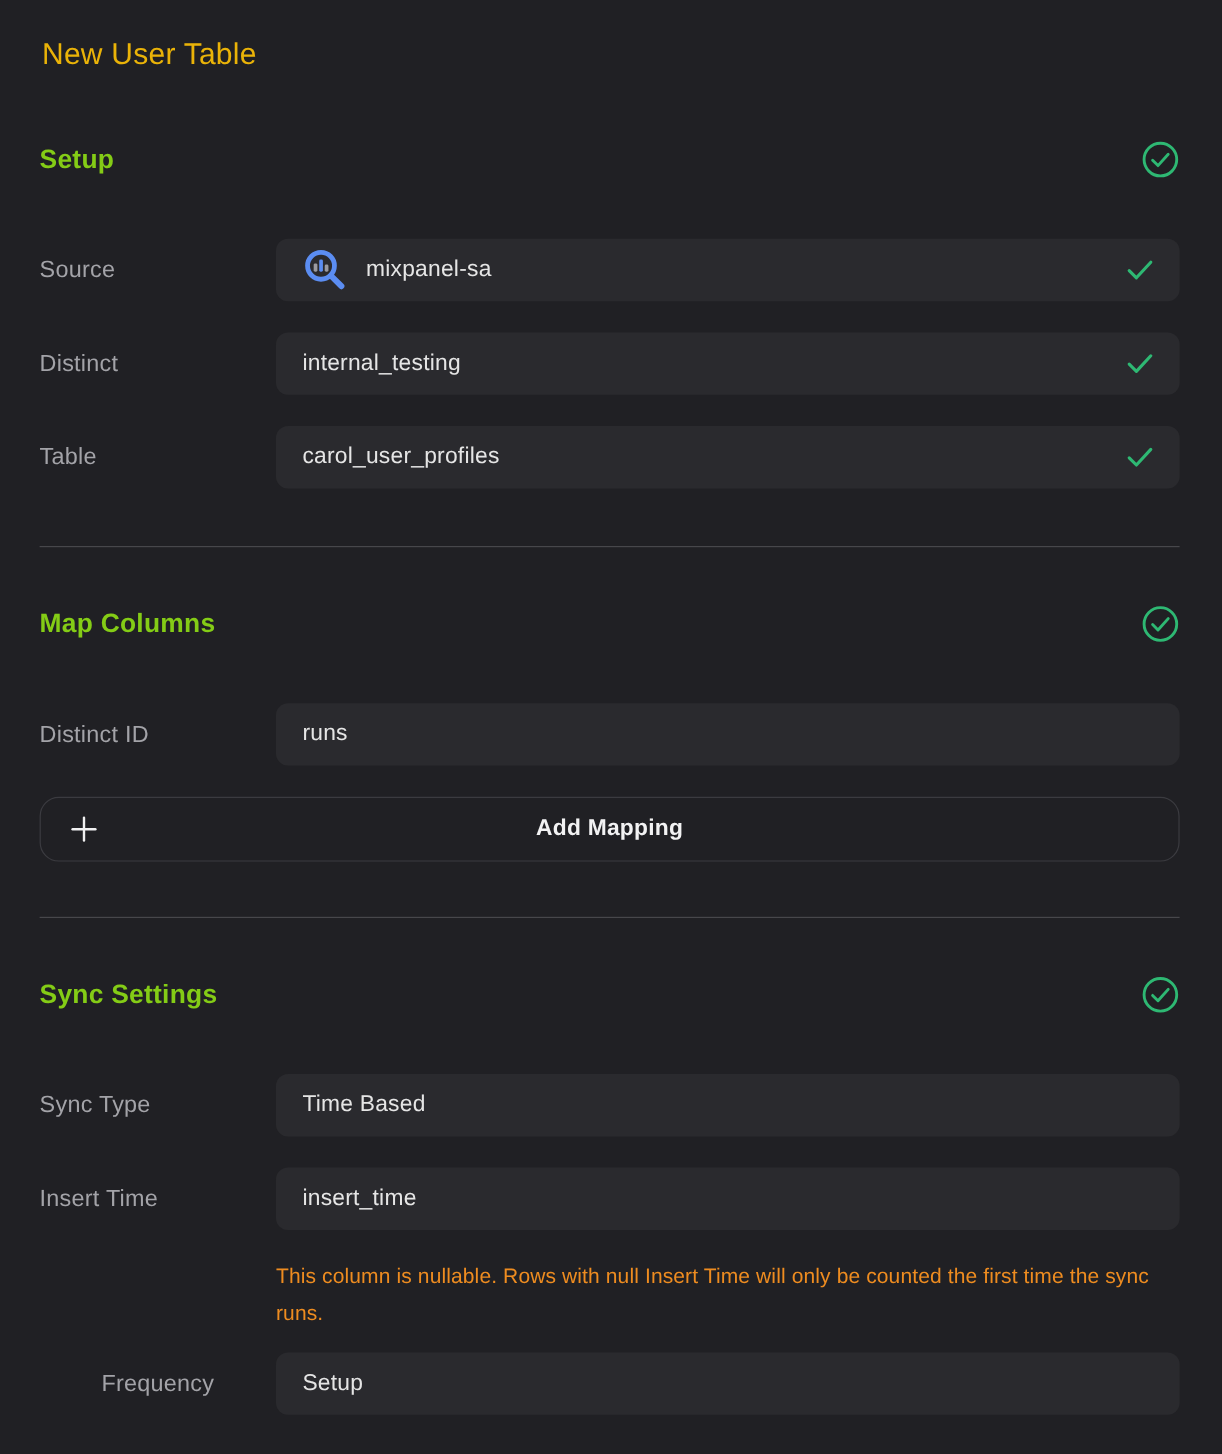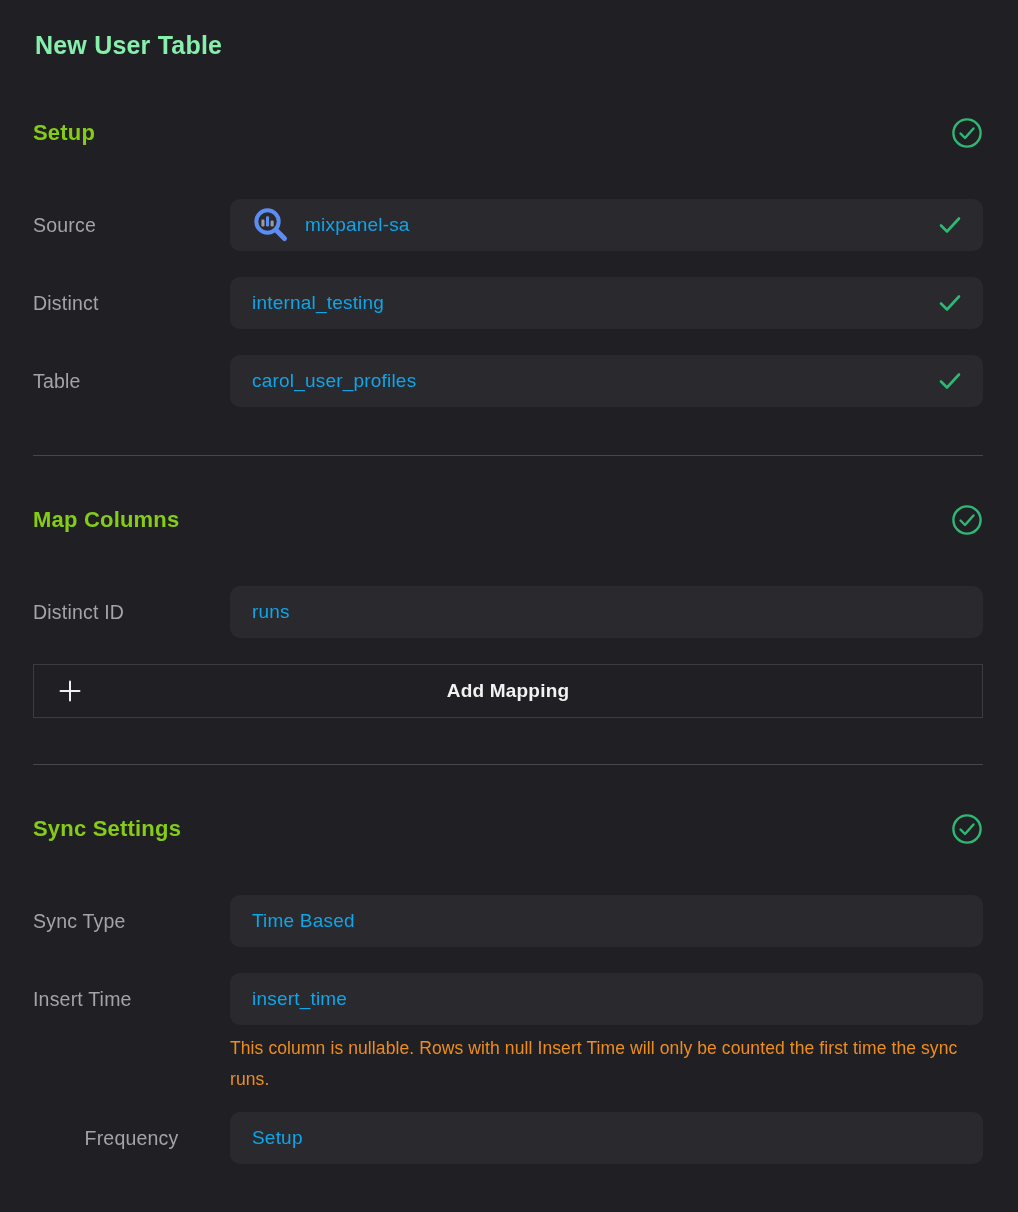--- a/index.html
+++ b/index.html
@@ -5,22 +5,22 @@
   * { margin: 0; padding: 0; box-sizing: border-box; }
   html, body {
     width: 1018px; height: 1212px;
     background: #202024;
     font-family: "Liberation Sans", sans-serif;
     overflow: hidden;
   }
   .container { padding: 30px 35px 0 33px; }
 
   .page-title {
-    font-size: 25px; line-height: 30px; font-weight: bold;
-    color: #86efac; letter-spacing: 0.2px; margin-left: 2px;
+    font-size: 25px; line-height: 30px; font-weight: normal;
+    color: #eab308; letter-spacing: 0.2px; margin-left: 2px;
   }
 
   .section-header {
     display: flex; justify-content: space-between; align-items: center;
     height: 30px;
   }
   .section-header.setup { margin-top: 58px; }
   .section-header.map-columns { margin-top: 49px; }
   .section-header.sync-settings { margin-top: 49px; }
   .section-title {
@@ -35,46 +35,46 @@
   }
   .field-row.first { margin-top: 51px; }
   .field-label {
     font-size: 19.5px; color: #a3a3a8; letter-spacing: 0.2px;
   }
   .field {
     height: 52px; background: #2a2a2e; border-radius: 10px;
     display: flex; align-items: center; padding: 0 22px;
   }
   .field-value {
-    font-size: 19px; color: #0ea5e9; letter-spacing: 0.2px;
+    font-size: 19px; color: #e5e5e5; letter-spacing: 0.2px;
   }
   .field .source-icon { width: 38px; height: 38px; margin-right: 15px; flex: 0 0 auto; }
   .field .valid-check { margin-left: auto; width: 22px; height: 18px; flex: 0 0 auto; }
 
   .divider {
     height: 1px; background: #47474b; margin-top: 48px;
   }
   .divider.second { margin-top: 46px; }
 
   .add-mapping-btn {
     margin-top: 26px; height: 54px; width: 100%;
-    background: transparent; border: 1px solid #3b3b40; border-radius: 0;
+    background: transparent; border: 1px solid #3b3b40; border-radius: 16px;
     position: relative; display: flex; align-items: center; justify-content: center;
     cursor: pointer;
   }
   .add-mapping-btn .plus-icon {
     position: absolute; left: 25px; top: 50%; transform: translateY(-50%);
     width: 22px; height: 22px;
   }
   .add-mapping-label {
     font-size: 19px; font-weight: 600; color: #f2f2f3; letter-spacing: 0.2px;
   }
 
   .warning-text {
-    margin-left: 197px; margin-top: 8px; width: 742px;
+    margin-left: 197px; margin-top: 23px; width: 742px;
     font-size: 17.5px; line-height: 31px; color: #ee8c20; letter-spacing: 0.1px;
   }
   .field-row.after-warning { margin-top: 17px; text-align: center; }
   .field-row.tight { margin-bottom: 0; }
 </style>
 </head>
 <body>
 
 <svg width="0" height="0" style="position:absolute">
   <defs>

